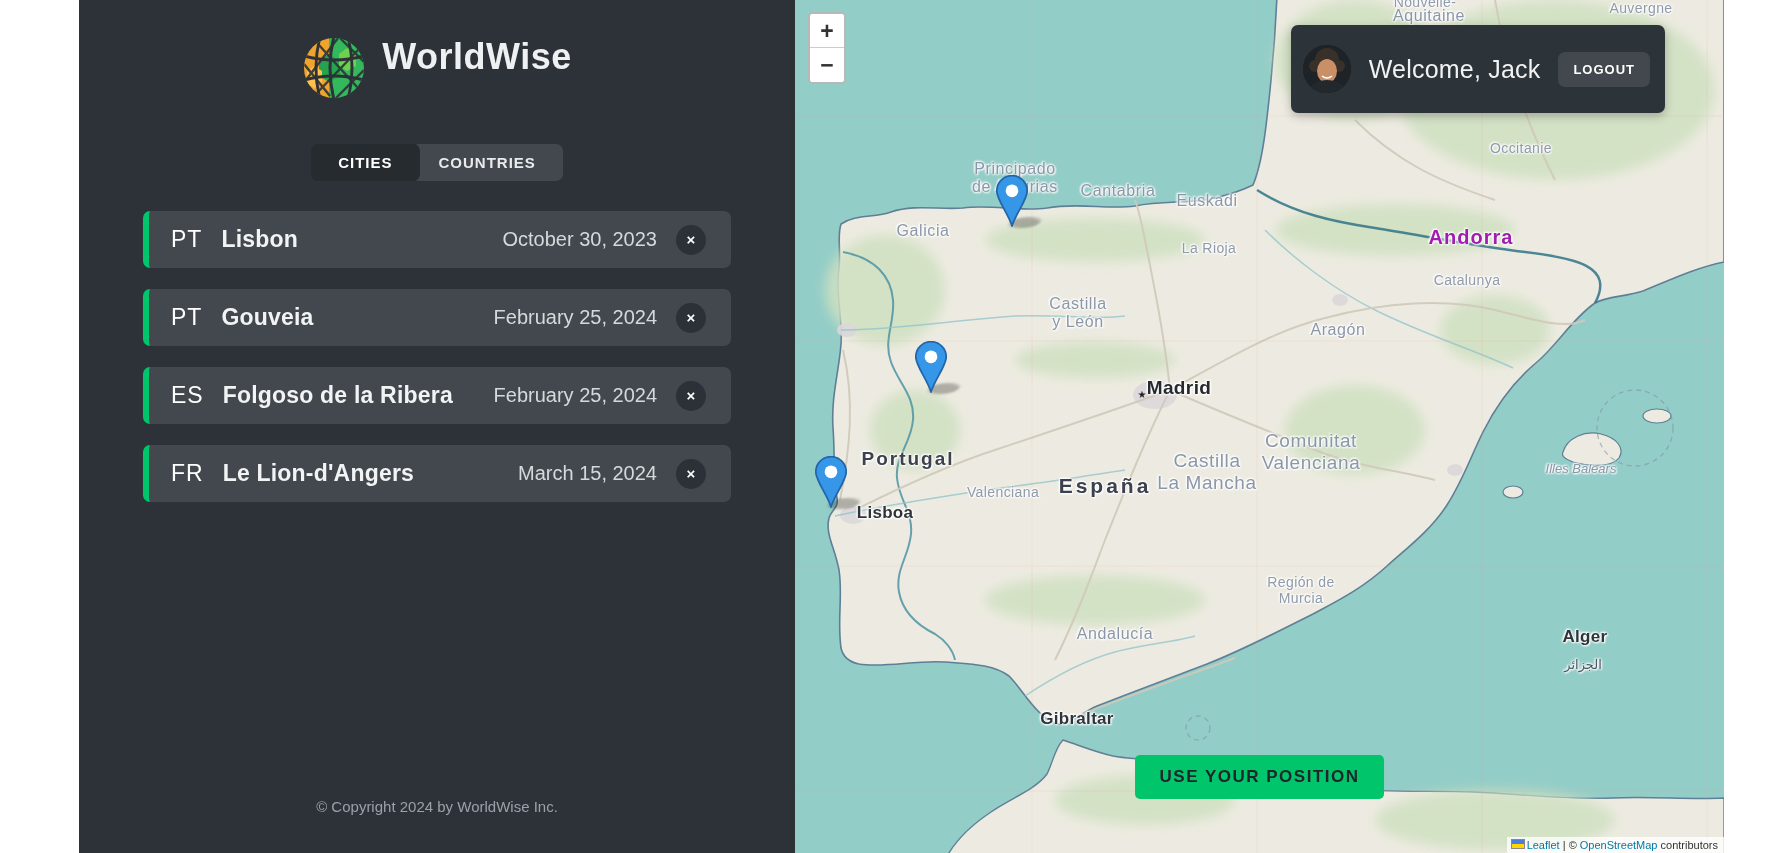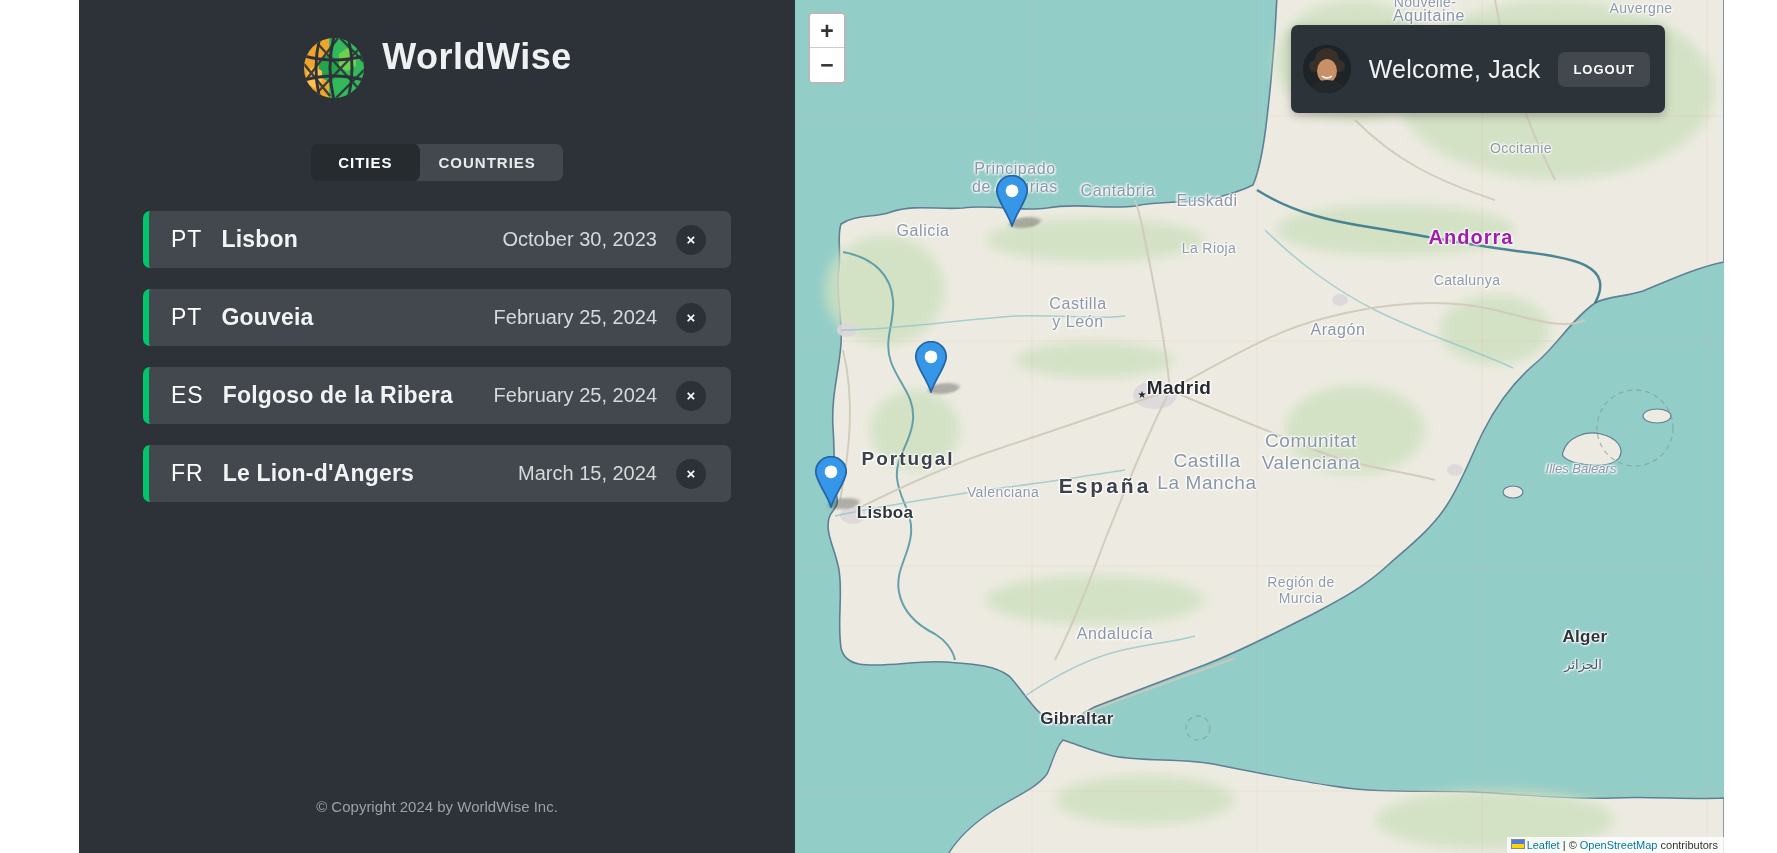--- a/index.html
+++ b/index.html
@@ -307,16 +307,17 @@
           <ellipse cx="24" cy="26" rx="10" ry="12" fill="#c98f66"></ellipse>
           <path d="M14 20 C14 12 34 12 34 20 C34 16 30 13 24 13 C18 13 14 16 14 20 Z" fill="#39302a"></path>
           <path d="M19 31 Q24 35 29 31" stroke="#fff" stroke-width="1.6" fill="none"></path>
           <path d="M4 48 C8 38 16 35 24 35 C32 35 40 38 44 48 Z" fill="#23282c"></path>
         </svg>
       </span>
       <span class="greet">Welcome, Jack</span>
       <button class="logout">LOGOUT</button>
     </div>
 
+    <button class="posbtn">USE YOUR POSITION</button>
 
     <div class="attrib"><span class="ua-flag"></span><a>Leaflet</a><span> | </span><span>© </span><a>OpenStreetMap</a><span> contributors</span></div>
   </div>
 </div>
 
 </body></html>

